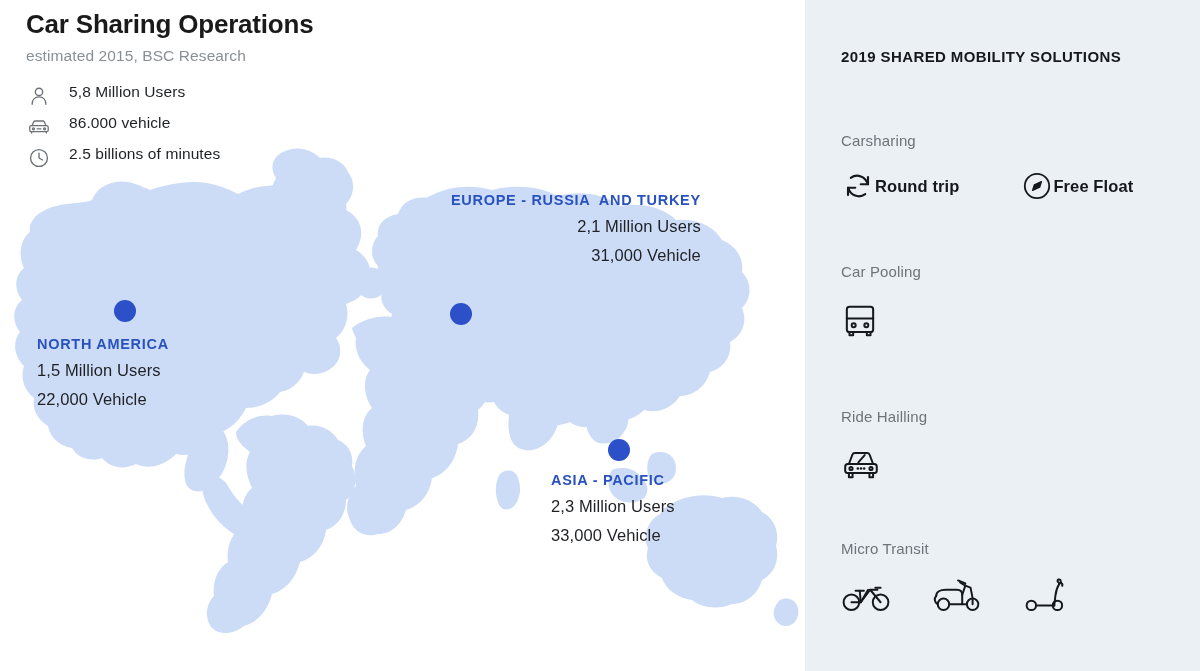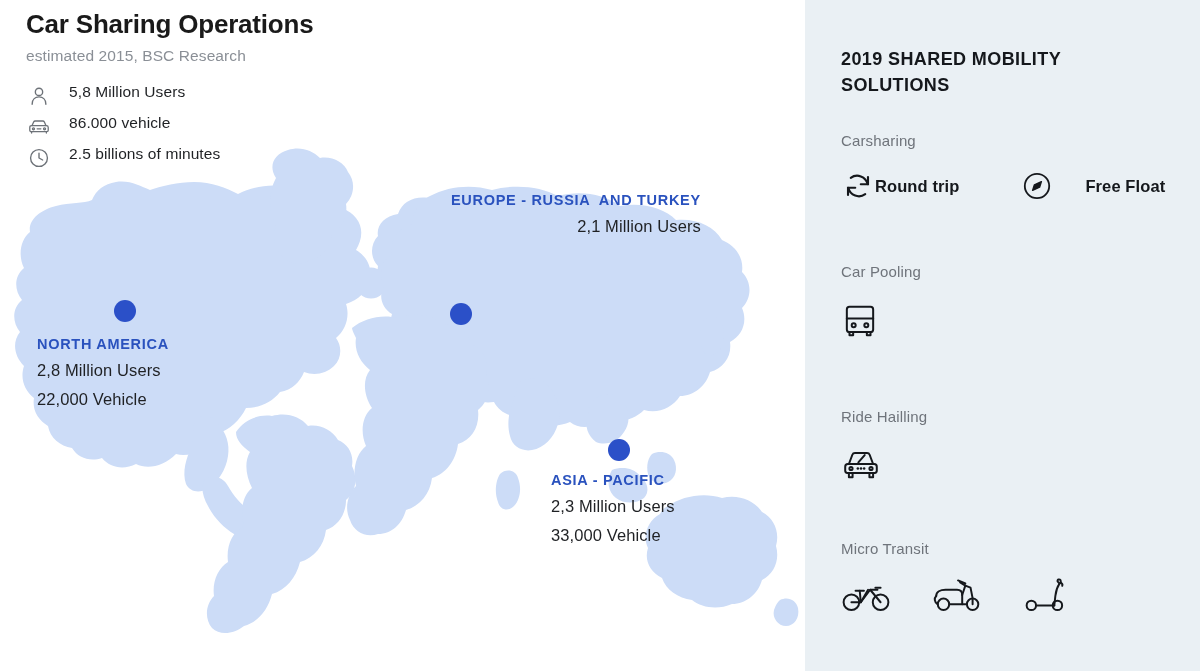--- a/index.html
+++ b/index.html
@@ -126,21 +126,21 @@
     position: absolute;
     left: 805px; top: 0;
     width: 395px; height: 671px;
     background: #eaf0f4;
   }
   #sidebar-title {
     position: absolute;
     left: 36px; top: 46px;
     width: 310px;
     margin: 0;
-    font-size: 18px;
+    font-size: 15px;
     font-weight: bold;
     color: #15181c;
     line-height: 1.45;
     letter-spacing: 0.4px;
     text-transform: uppercase;
   }
   .sb-section { position: absolute; left: 36px; }
   .sb-section-title {
     margin: 0 0 0 0;
     font-size: 15px;
@@ -170,21 +170,21 @@
     letter-spacing: 0.1px;
     white-space: nowrap;
   }
 
   #section-carsharing   { top: 132px; }
   #section-carpooling   { top: 263px; }
   #section-ridehailing  { top: 408px; }
   #section-microtransit { top: 540px; }
 
   #carsharing-items { gap: 0; }
-  #item-free-float { margin-left: 62px; gap: 32px; }
+  #item-free-float { margin-left: 62px; }
   #microtransit-items > .sb-item + .sb-item { margin-left: 40px; }
 </style>
 </head>
 <body>
 
 <div id="page">
 
   <div id="map-panel">
 
     <svg id="world-map-svg" viewBox="0 0 805 671" aria-hidden="true">
@@ -329,27 +329,28 @@
       </div>
 
     </div>
 
     <div class="map-marker" id="marker-north-america"></div>
     <div class="map-marker" id="marker-europe"></div>
     <div class="map-marker" id="marker-asia"></div>
 
     <div class="region-block" id="region-north-america">
       <p class="region-name">NORTH AMERICA</p>
-      <p class="region-stat">2,8 Million Users</p>
+      <p class="region-stat">1,5 Million Users</p>
       <p class="region-stat">22,000 Vehicle</p>
     </div>
 
     <div class="region-block" id="region-europe">
       <p class="region-name">EUROPE - RUSSIA  AND TURKEY</p>
       <p class="region-stat">2,1 Million Users</p>
+      <p class="region-stat">31,000 Vehicle</p>
     </div>
 
     <div class="region-block" id="region-asia">
       <p class="region-name">ASIA - PACIFIC</p>
       <p class="region-stat">2,3 Million Users</p>
       <p class="region-stat">33,000 Vehicle</p>
     </div>
 
   </div>
 

